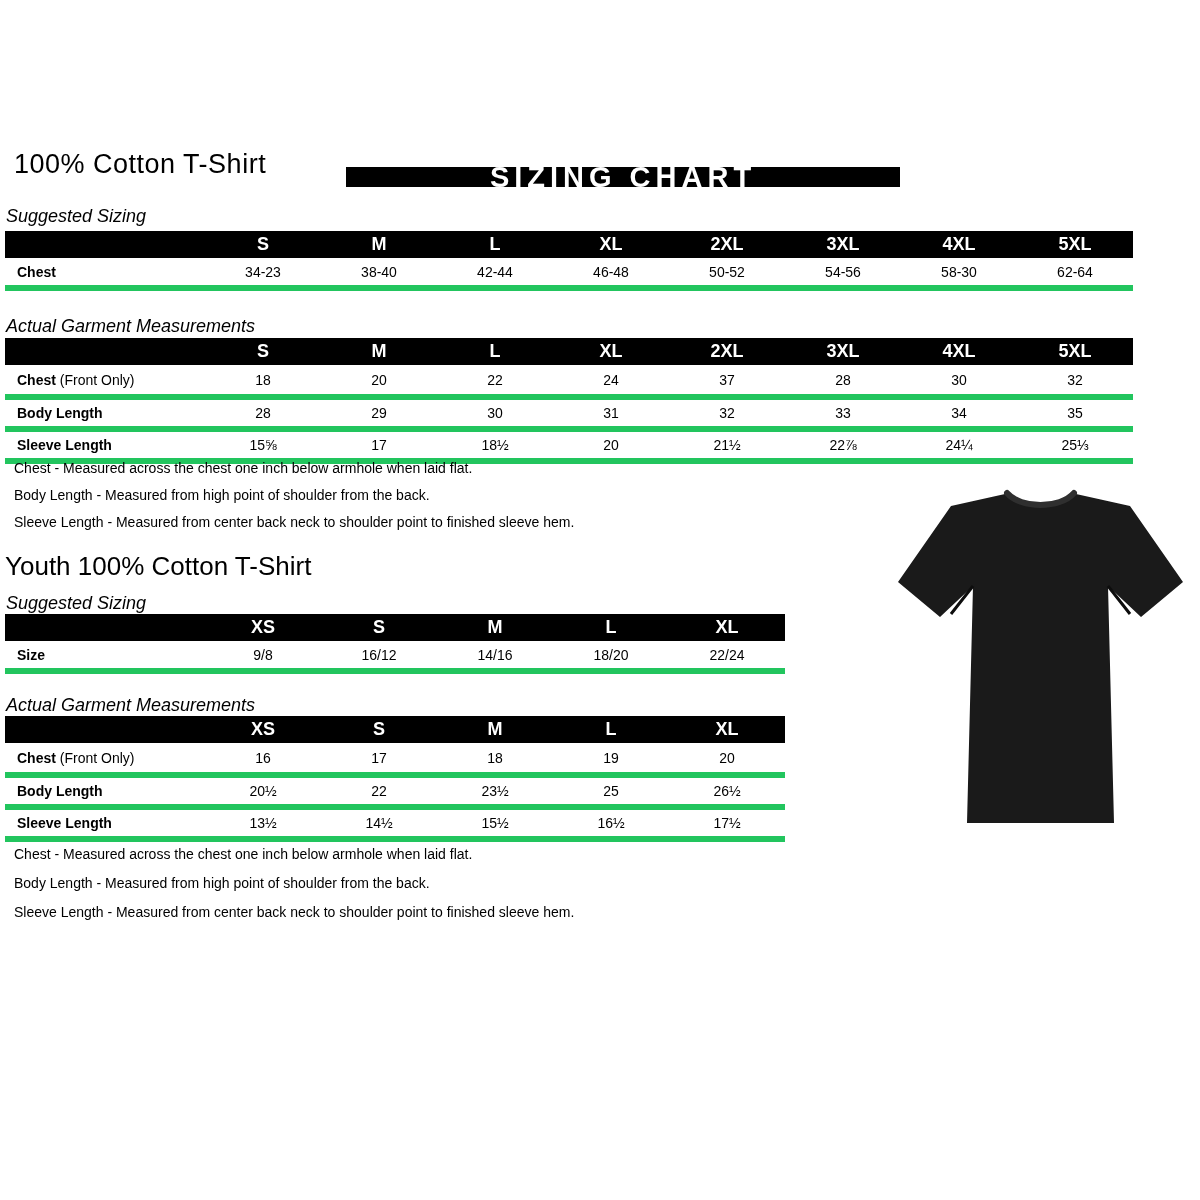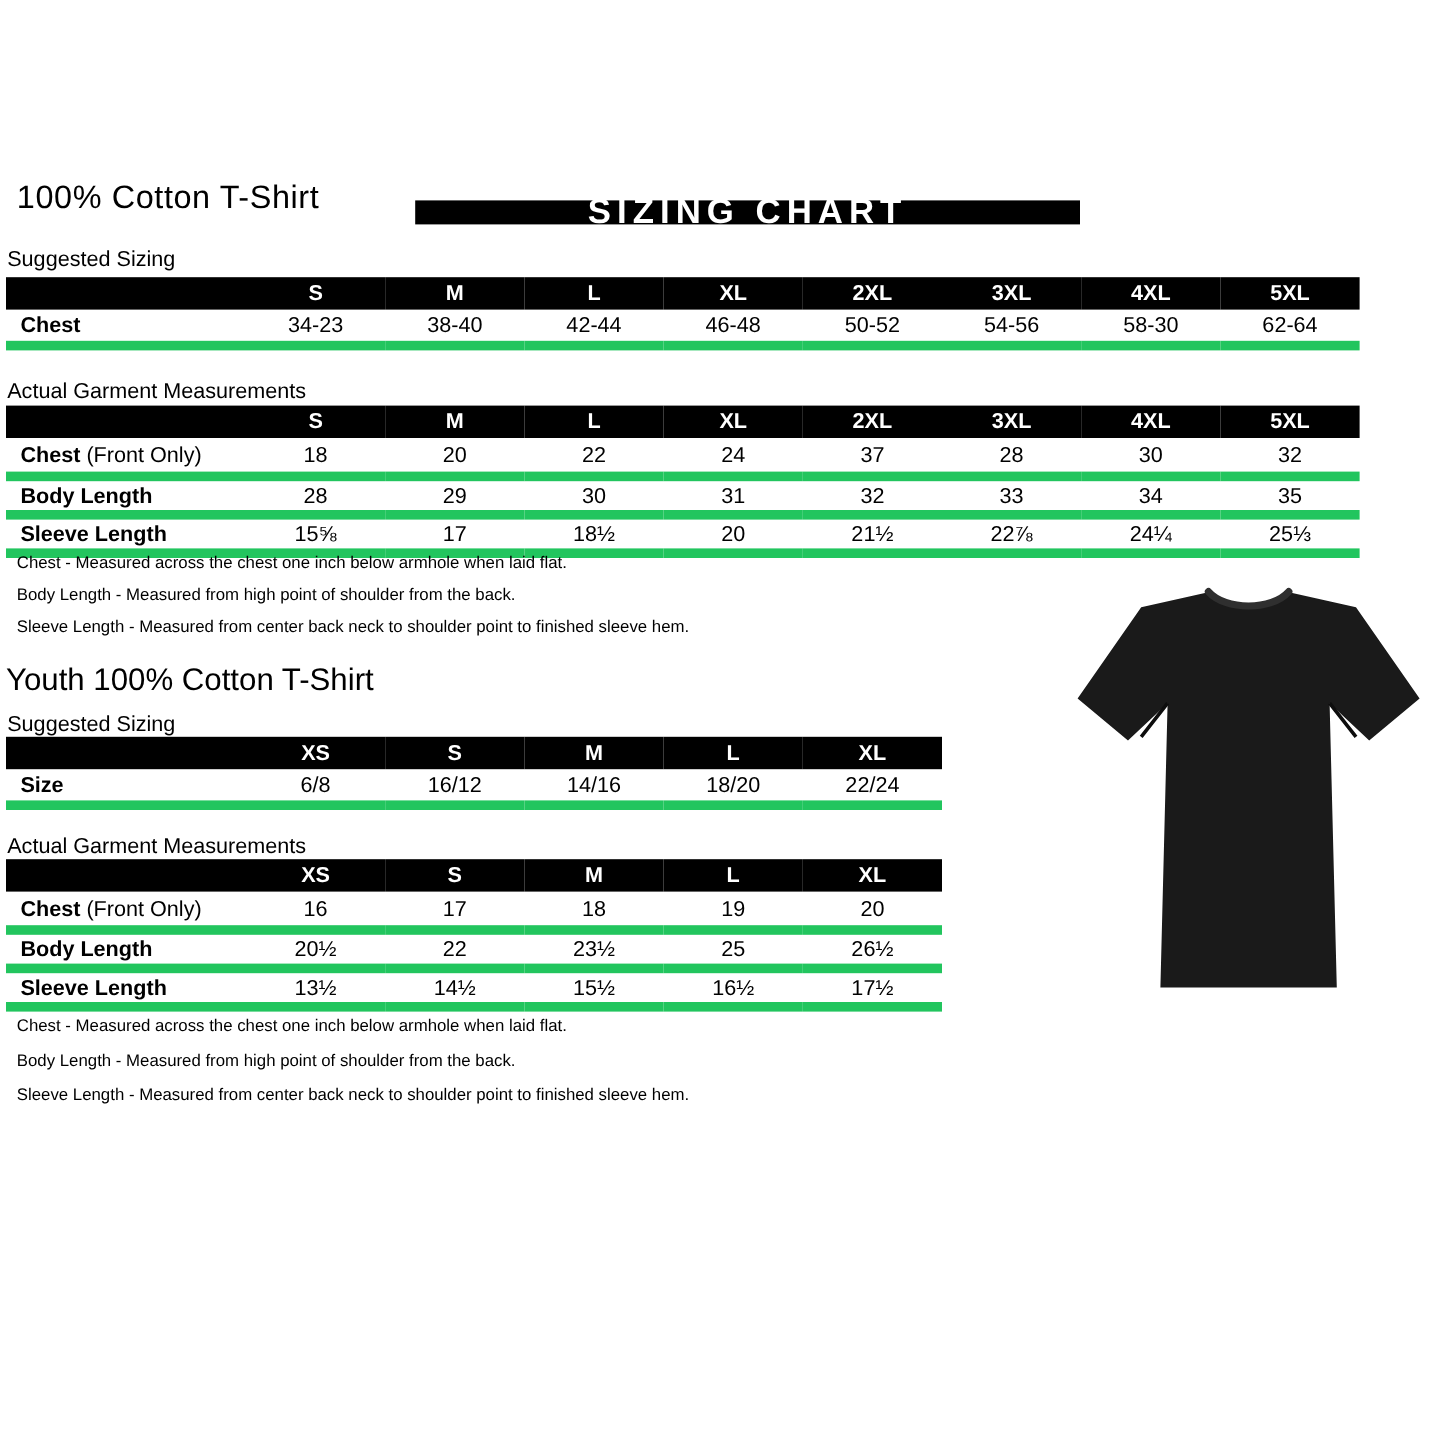--- a/index.html
+++ b/index.html
@@ -6,33 +6,33 @@
   html,body { width:1200px; height:1200px; background:#fff; }
   body { font-family:"Liberation Sans", sans-serif; color:#000; position:relative; overflow:hidden; }
 
   .abs { position:absolute; }
 
   .page-title { left:14px; top:149px; font-size:27px; font-weight:400; letter-spacing:.5px; }
   .banner { left:346px; top:167px; width:554px; height:20px; background:#000; color:#fff;
             display:flex; align-items:center; justify-content:center;
             font-size:29px; font-weight:700; letter-spacing:5px; }
 
-  .section-label { font-size:18px; color:#000; }
+  .section-label { font-size:18px; color:#000;font-style:italic; }
 
   table.size-table { border-collapse:collapse; table-layout:fixed; position:absolute; }
   table.size-table col.c-label { width:200px; }
   table.size-table col.c-size  { width:116px; }
 
   table.size-table thead th {
     background:#000; color:#fff; font-weight:700; font-size:18px;
     height:27px; text-align:center; vertical-align:middle; padding:0;
   }
   table.size-table tbody td {
-    font-size:18px; height:30px; text-align:center; vertical-align:middle;
-    border-bottom:8px solid #22c55e; padding:0;
+    font-size:14px; height:30px; text-align:center; vertical-align:middle;
+    border-bottom:6px solid #22c55e; padding:0;
   }
   table.size-table tbody td.row-label { text-align:left; padding-left:12px; }
   table.size-table tbody td.row-label b { font-weight:700; }
   table.size-table tbody td.row-label span { font-weight:400; }
 
   table.compact tbody td { height:32px; }
 
   .note { font-size:14px; color:#000; }
 
   .youth-title { font-size:26px; font-weight:400; }
@@ -176,21 +176,21 @@
         <th>XS</th>
         <th>S</th>
         <th>M</th>
         <th>L</th>
         <th>XL</th>
       </tr>
     </thead>
     <tbody>
       <tr>
         <td class="row-label"><b>Size</b><span></span></td>
-        <td>6/8</td>
+        <td>9/8</td>
         <td>16/12</td>
         <td>14/16</td>
         <td>18/20</td>
         <td>22/24</td>
       </tr>
     </tbody>
   </table>
 
   <div class="abs section-label" style="left:6px; top:695px;">Actual Garment Measurements</div>
 

